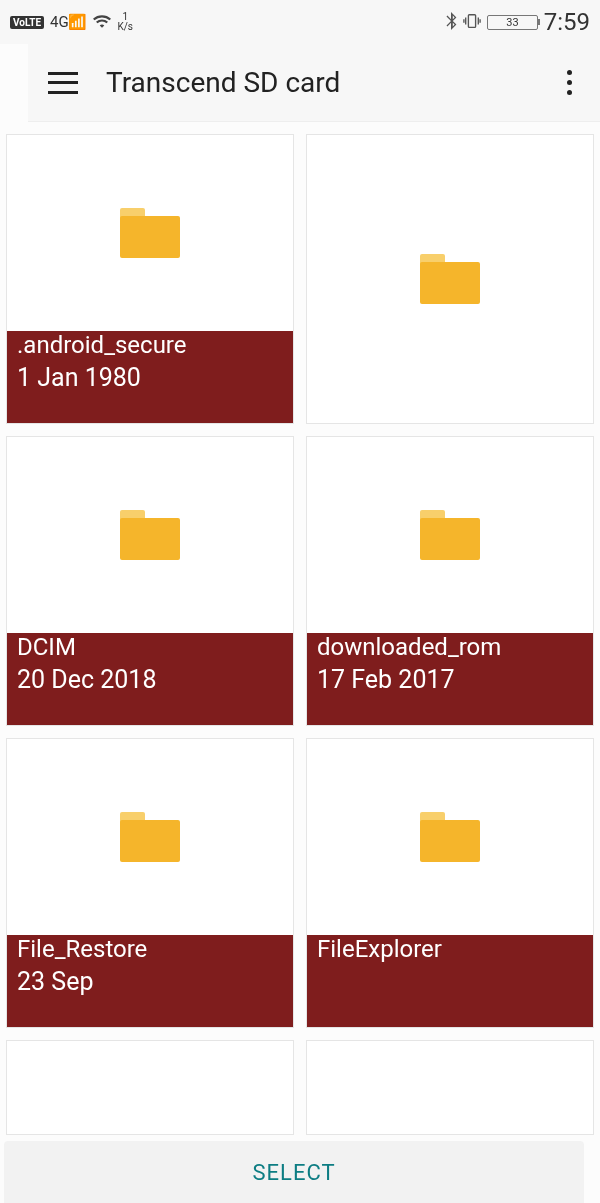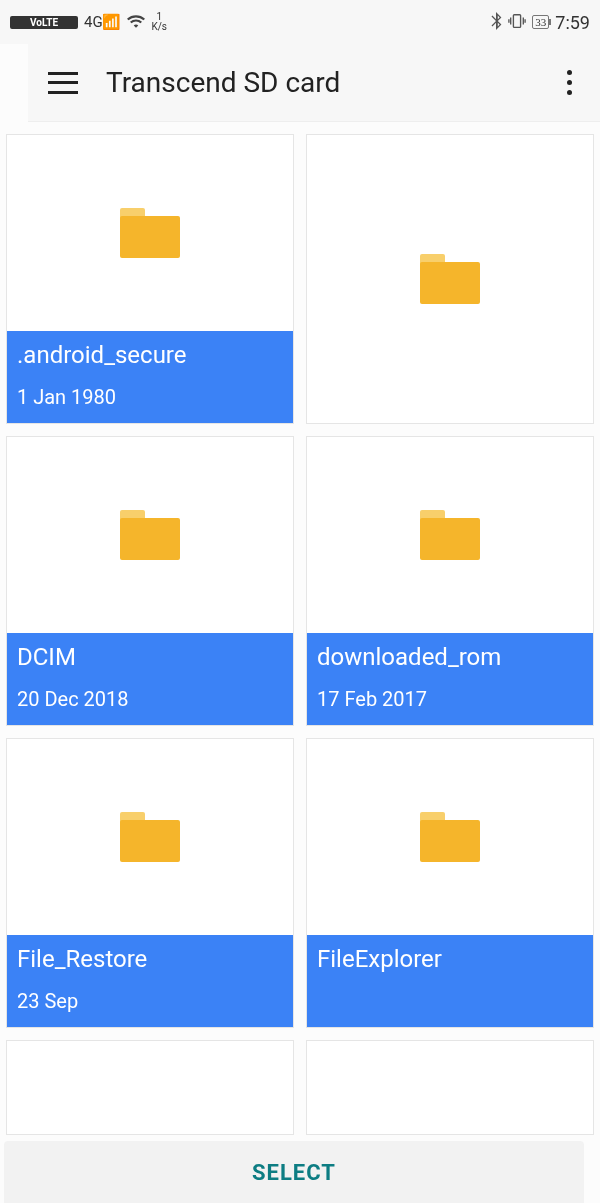--- a/index.html
+++ b/index.html
@@ -24,21 +24,21 @@
     .status-left {
       display: flex;
       align-items: center;
       gap: 6px;
     }
     .volte-badge {
       background: #333;
       color: #fff;
       font-size: 10px;
       font-weight: bold;
-      padding: 1px 20px;
+      padding: 1px 3px;
       border-radius: 2px;
     }
     .signal {
       font-size: 15px;
     }
     .speed {
       font-size: 10px;
       line-height: 1;
       text-align: center;
     }
@@ -124,55 +124,55 @@
     .folder-body {
       position: absolute;
       top: 8px;
       left: 0;
       width: 60px;
       height: 42px;
       background: #f5b52b;
       border-radius: 2px;
     }
     .folder-info {
-      background: #3b82f6;
+      background: #7f1d1d;
       color: #fff;
-      padding: 10px 10px 14px 10px;
+      padding: 0 10px 14px 10px;
       height: 92px;
     }
     .folder-name {
       font-size: 24px;
       font-weight: 400;
       white-space: nowrap;
       overflow: hidden;
       text-overflow: ellipsis;
     }
     .folder-date {
-      font-size: 20px;
-      margin-top: 16px;
+      font-size: 25px;
+      margin-top: 4px;
     }
     .folder-card.cut {
       height: 95px;
     }
     .folder-card.cut .folder-top {
       overflow: hidden;
     }
     .select-bar {
       position: absolute;
       bottom: 0;
       left: 4px;
       right: 16px;
       height: 62px;
       background: #f2f2f2;
       border-radius: 4px 4px 0 0;
       display: flex;
       align-items: center;
       justify-content: center;
       color: #0d7d83;
-      font-weight: 700;
+      font-weight: 400;
       font-size: 22px;
       letter-spacing: 1px;
     }
     .content {
       height: 1019px;
       overflow: hidden;
     }
   </style>
 </head>
 <body>
@@ -195,25 +195,25 @@
       <svg width="12" height="18" viewBox="0 0 12 20">
           <path d="M6 0v8L2 4 1 5l5 5-5 5 1 1 4-4v8l6-6-4-4 4-4-6-6zm2 4l2 2-2 2V4zm0 8l2 2-2 2v-4z" fill="#555"></path>
         </svg>
     </span>
     <span>
       <svg width="18" height="18" viewBox="0 0 20 20">
           <rect x="6" y="3" width="8" height="14" rx="1" fill="none" stroke="#555" stroke-width="1.5"></rect>
           <path d="M3 6v8M17 6v8M1 8v4M19 8v4" stroke="#555" stroke-width="1.5"></path>
         </svg>
     </span>
-    <span style="border:1px solid #777;border-radius:2px;padding:0 2px;font-size:11px;position:relative;font-family:Liberation Serif, serif;">
+    <span style="border:1px solid #777;border-radius:2px;padding:0 18px;font-size:11px;position:relative;">
       <span>33</span>
       <span style="position:absolute;right:-3px;top:3px;width:2px;height:6px;background:#777;"></span>
     </span>
-    <span style="font-size:18px;">7:59</span>
+    <span style="font-size:24px;">7:59</span>
   </div>
 </div>
 
 <div class="app-bar">
   <div class="hamburger">
     <span></span>
       <span></span>
       <span></span>
   </div>
   <div class="app-title">Transcend SD card</div>

